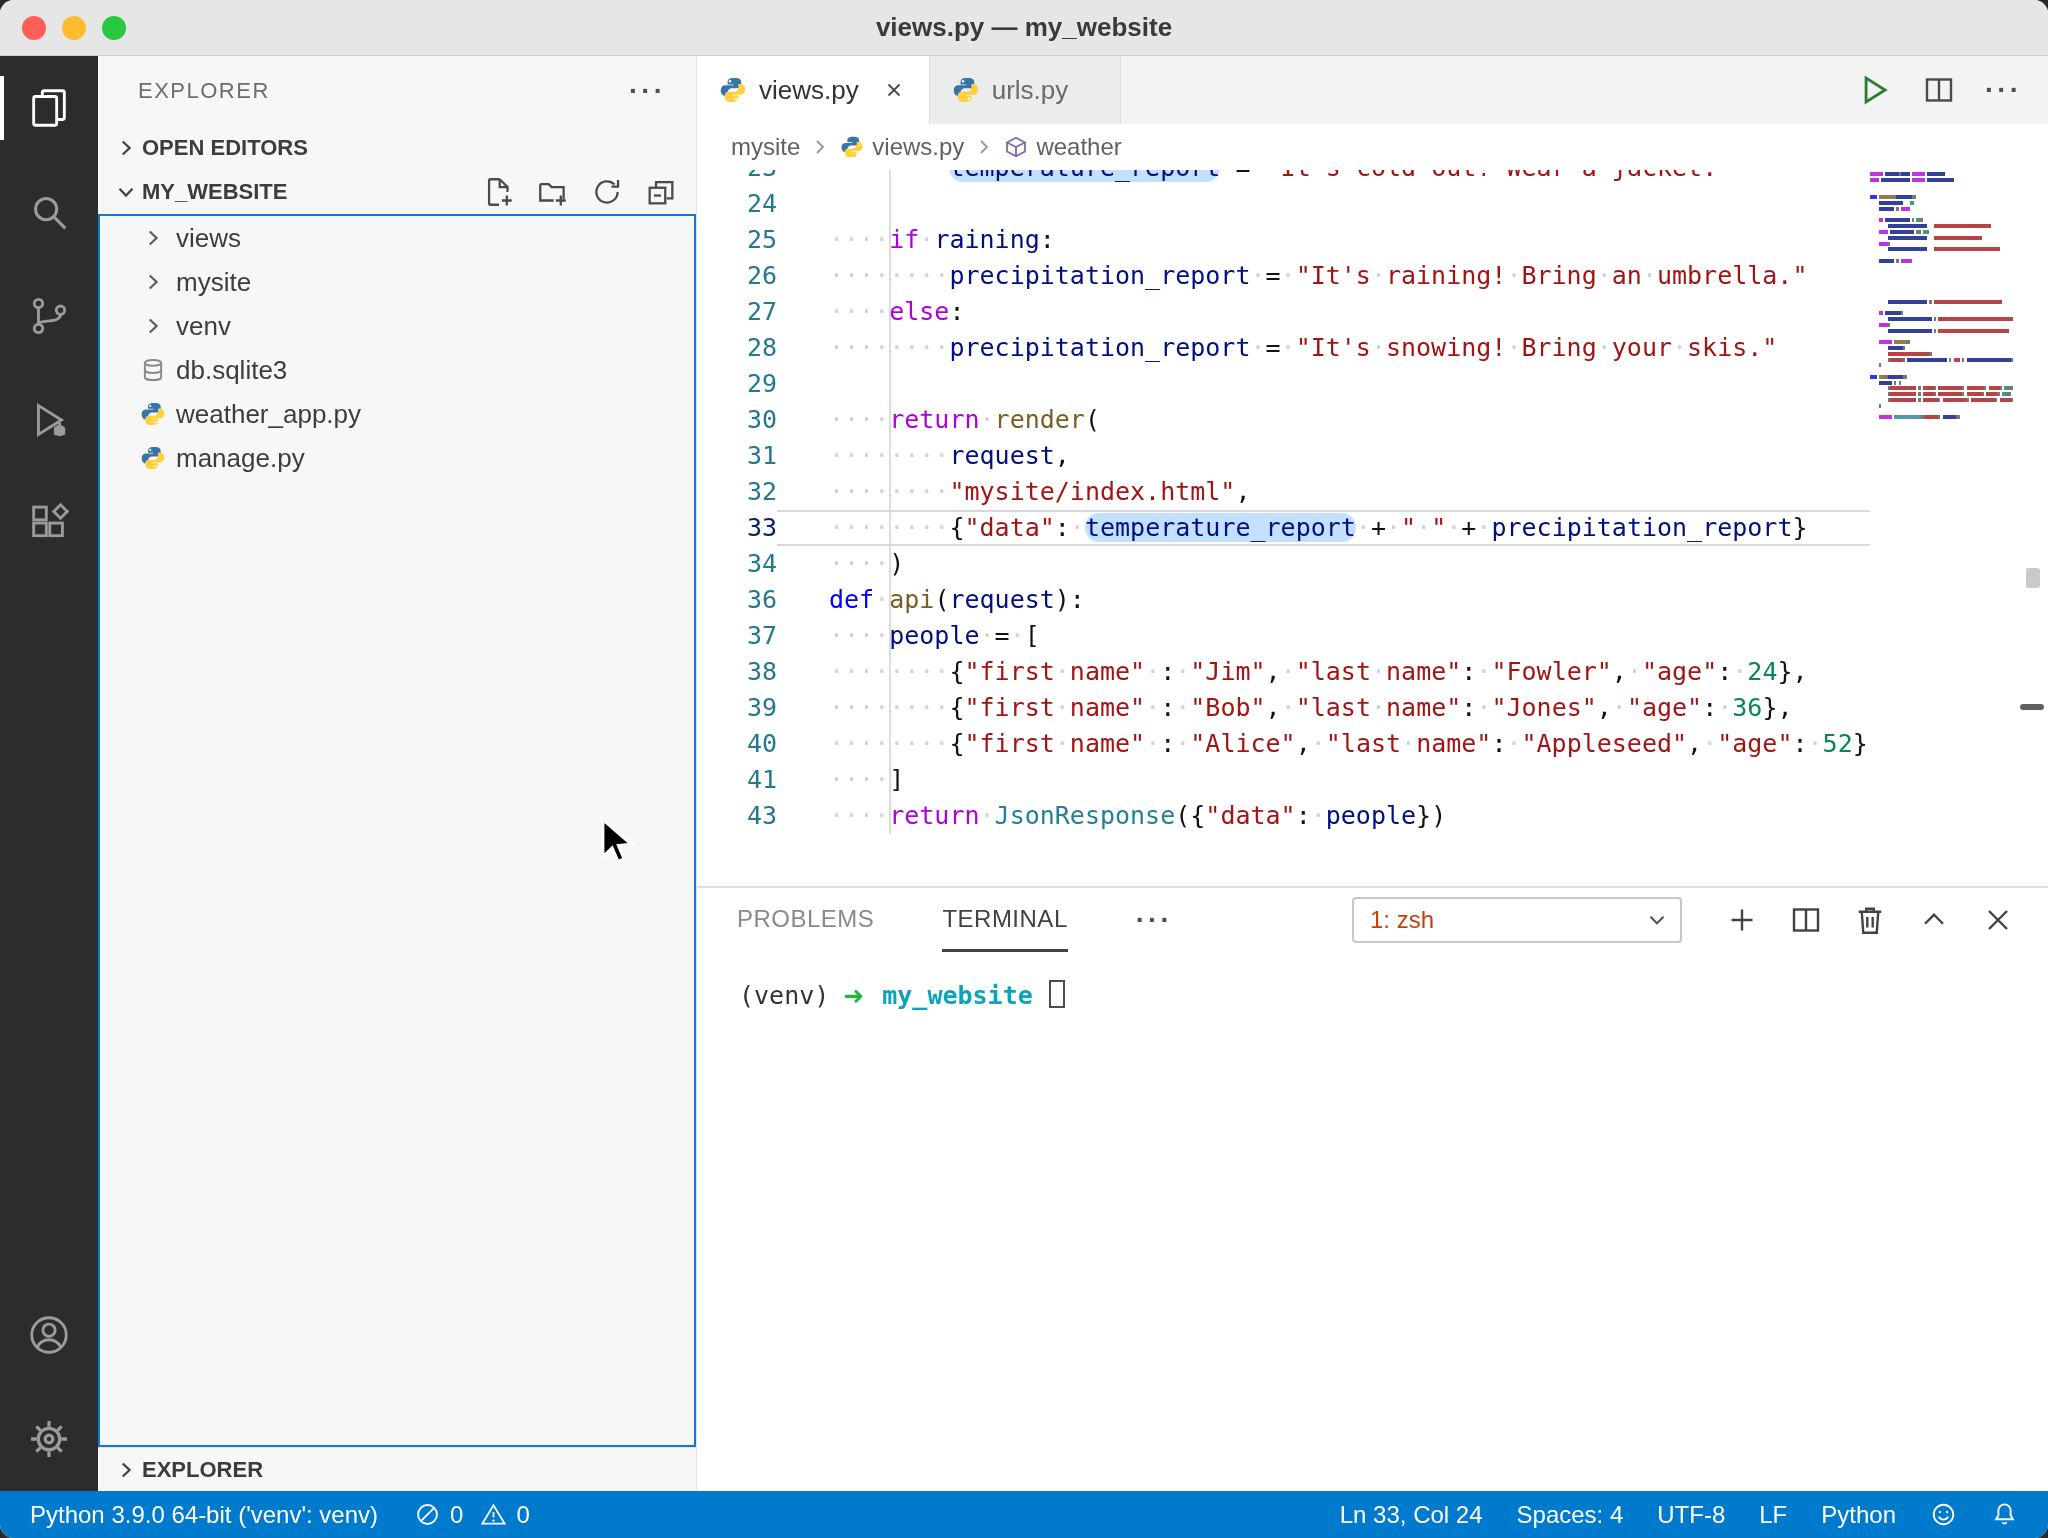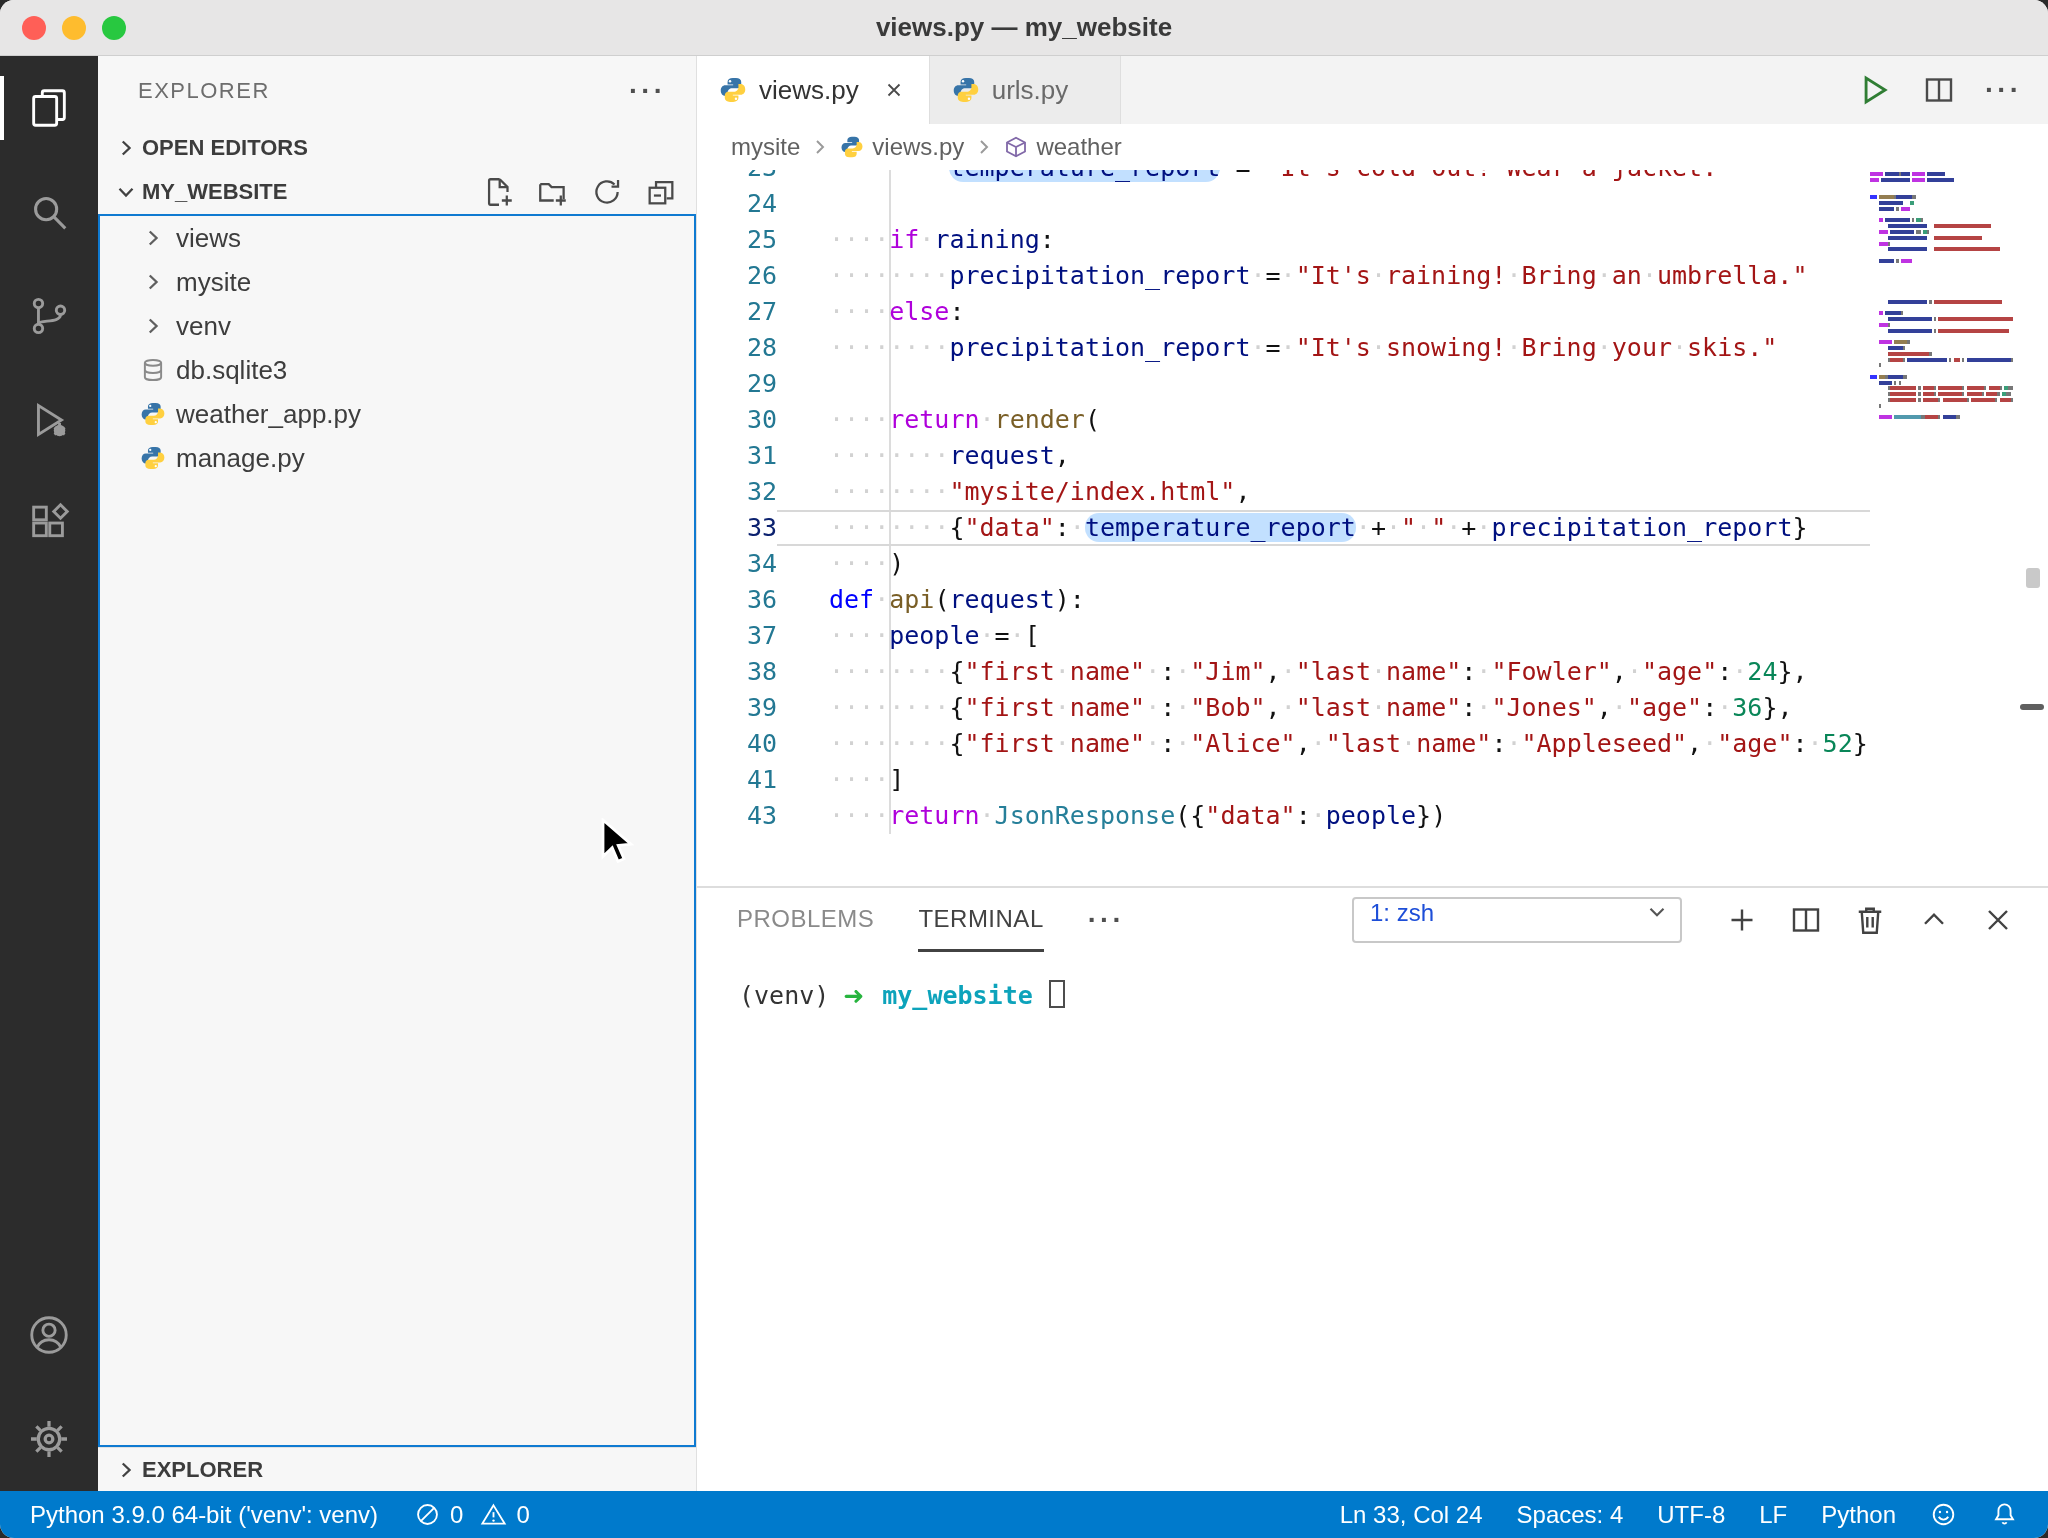--- a/index.html
+++ b/index.html
@@ -61,25 +61,25 @@
 .tk-k{color:#af00db}.tk-d{color:#0000ff}.tk-f{color:#795e26}.tk-v{color:#001080}
 .tk-s{color:#a31515}.tk-n{color:#098658}.tk-p{color:#111}.tk-c{color:#267f99}
 .hl{background:rgba(173,214,255,.75);border-radius:14px}
 .minimap{position:absolute;top:2px;right:34px;width:144px;bottom:0;overflow:hidden}
 .mm-row{height:4px;margin-bottom:1.8px;display:flex}
 .mm-row span{height:100%;flex:none}
 .ovr{position:absolute;border-radius:3px}
 
 
 .panel{height:605px;border-top:2px solid #ddd;background:#fff;display:flex;flex-direction:column}
-.panel-head{height:64px;display:flex;align-items:center;padding:0 32px 0 40px;gap:44px;flex:none}
+.panel-head{height:64px;display:flex;align-items:center;padding:0 32px 0 40px;gap:68px;flex:none}
 .ptab{font-size:24px;letter-spacing:.5px;color:#8a8a8a;height:100%;display:flex;align-items:center;border-bottom:3px solid transparent}
 .ptab.active{color:#424242;border-bottom-color:#424242}
 .phead-right{margin-left:auto;display:flex;align-items:center;gap:28px}
-.shell-select{width:330px;height:46px;border:2px solid #c8c8c8;border-radius:4px;background:#fff;display:flex;padding:0 10px 0 16px;font-size:24px;color:#1d4ed8;margin-right:14px}
+.shell-select{width:330px;height:46px;border:2px solid #c8c8c8;border-radius:4px;background:#fff;display:flex;align-items:center;padding:0 10px 0 16px;font-size:24px;color:#c2410c;margin-right:14px}
 .shell-select .sel-chev{margin-left:auto;display:flex}
 .term{flex:1;padding:26px 0 8px 42px;font-family:"DejaVu Sans Mono","Liberation Mono",monospace;font-size:25px;line-height:36px;color:#333}
 .t-arrow{color:#27b43e;font-weight:700;font-family:"DejaVu Sans",sans-serif;margin:0 18px 0 14px}
 .t-dir{color:#0da3bb;font-weight:700}
 .t-cursor{display:inline-block;width:16px;height:28px;border:2px solid #4d4d4d;vertical-align:-4px;margin-left:16px}
 
 
 .statusbar{height:47px;background:#007acc;color:#fff;display:flex;align-items:center;padding:0 30px;font-size:24px}
 .sb-left{display:flex;align-items:center;gap:36px}
 .sb-right{margin-left:auto;display:flex;align-items:center;gap:34px}

